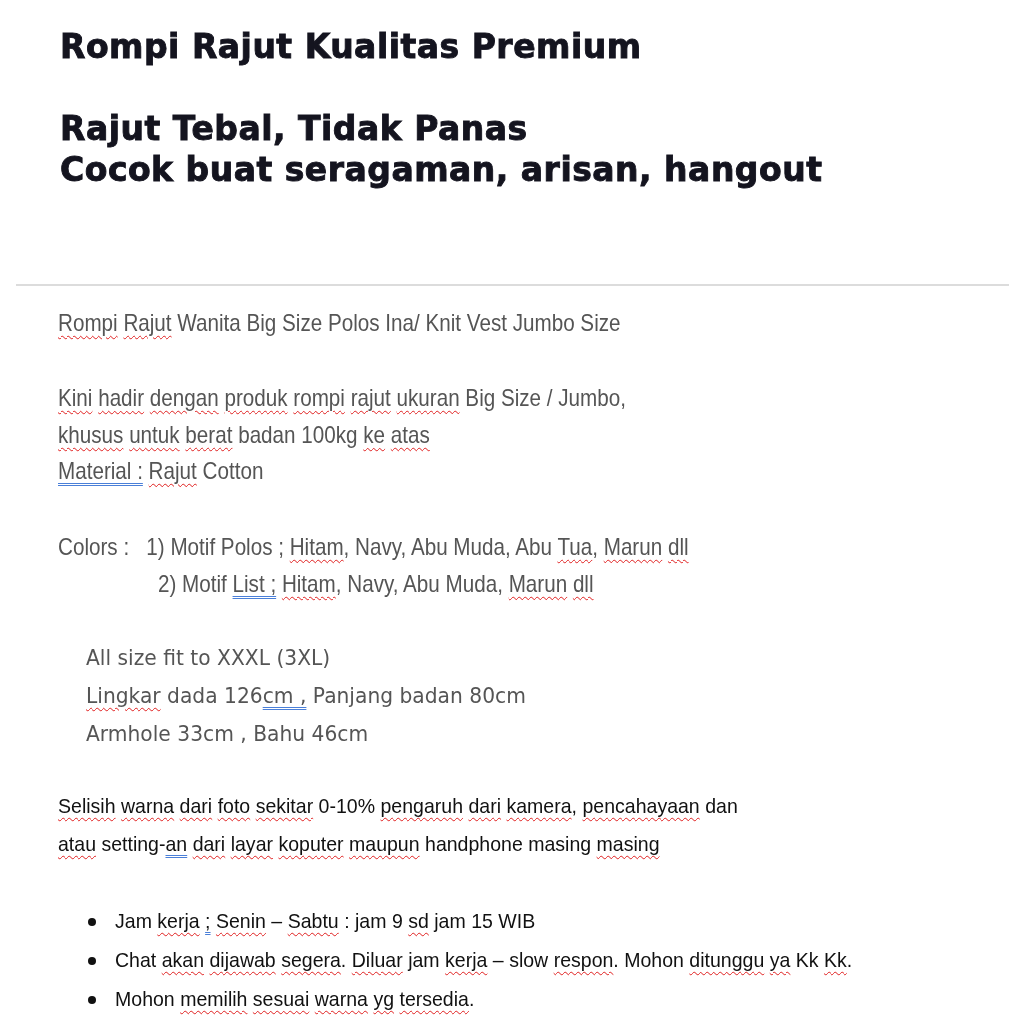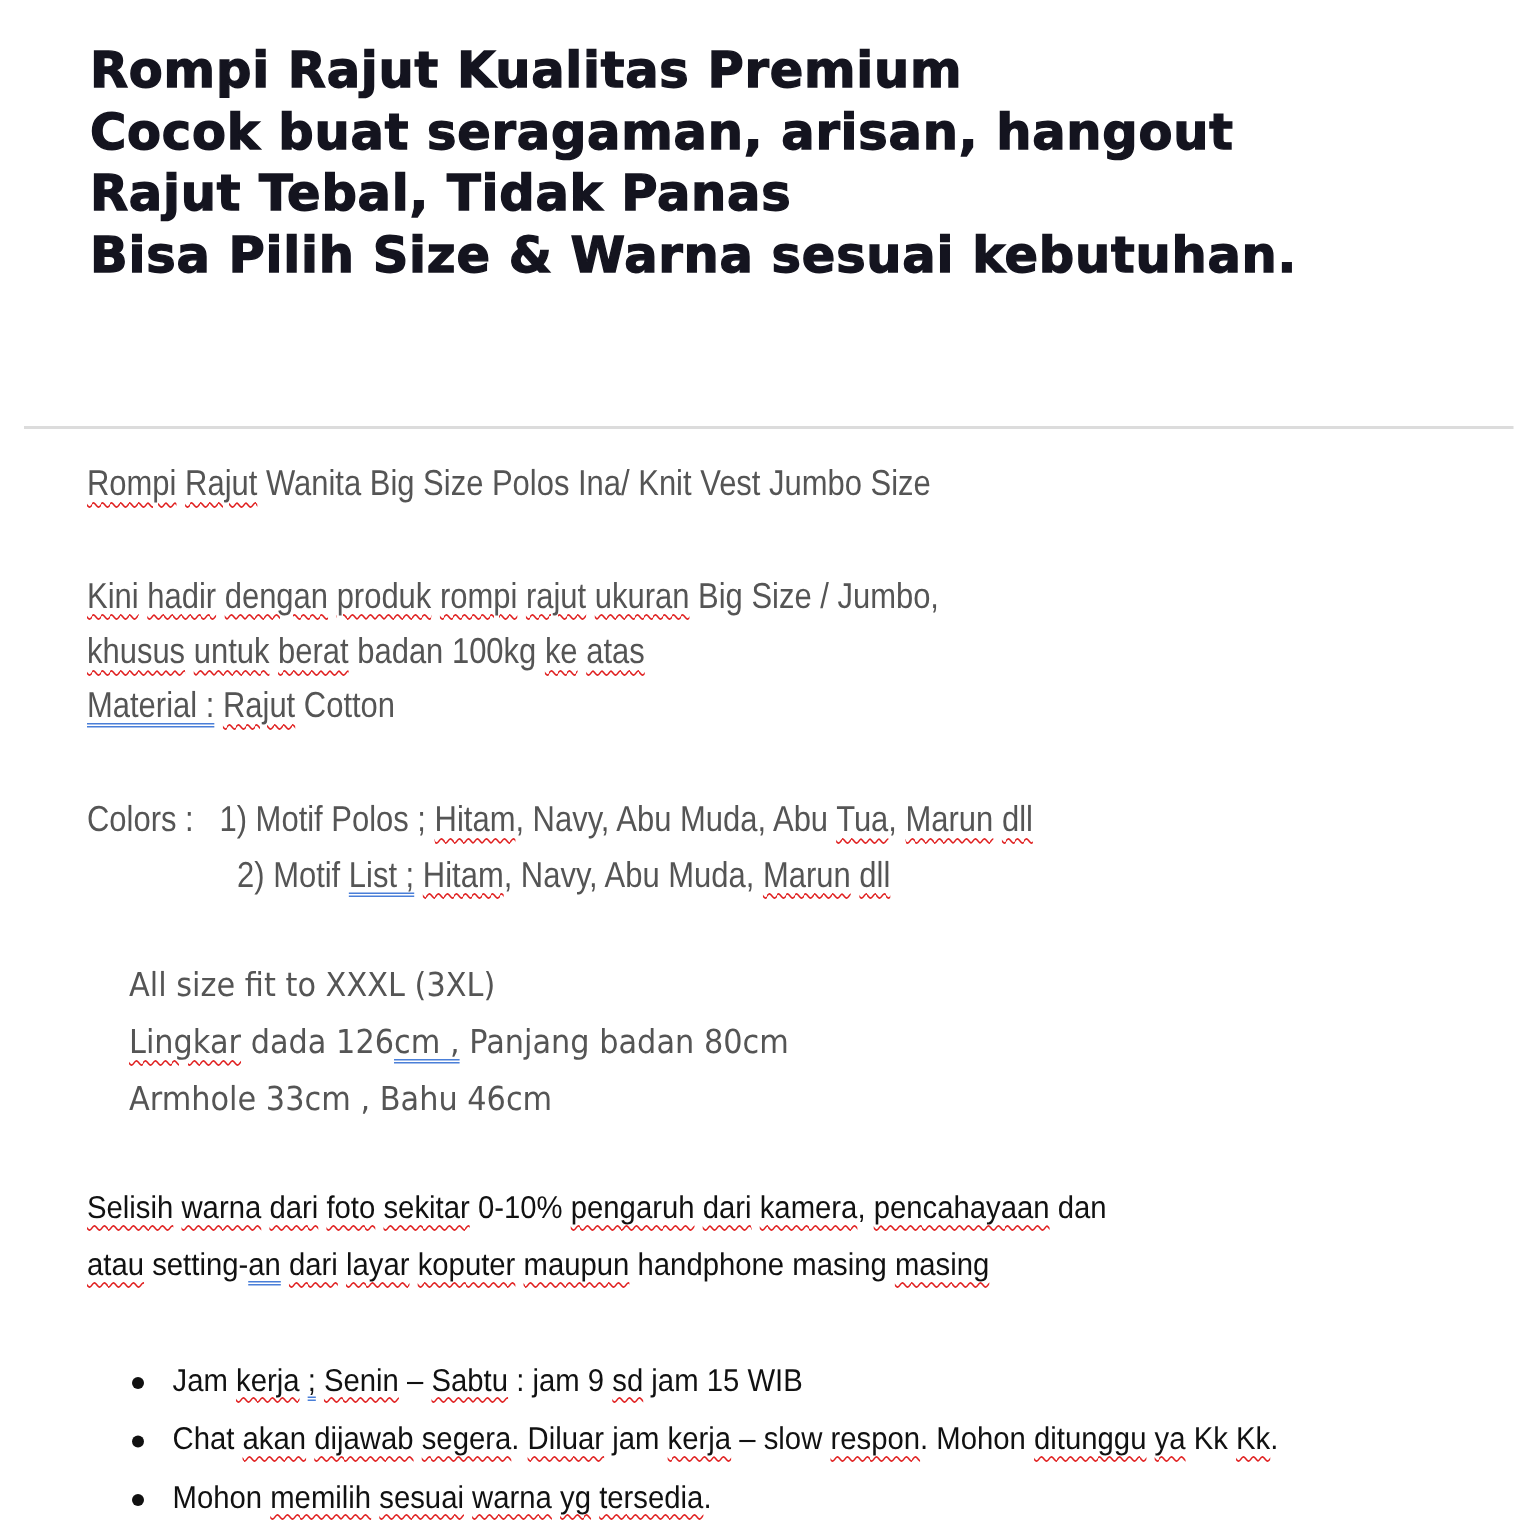--- a/index.html
+++ b/index.html
@@ -24,21 +24,21 @@
       letter-spacing: 0.5px;
     }
     .heading-line {
       font-size: 33px;
       line-height: 41px;
       white-space: nowrap;
       transform-origin: left center;
       font-weight: 900;
       -webkit-text-stroke: 0.9px #14141f;
     }
-    .heading-title { }
+    .heading-title { margin-bottom: 41px; }
     .separator {
       position: absolute;
       left: 16px;
       top: 284px;
       width: 993px;
       height: 2px;
       background: #dcdcdc;
     }
     .doc {
       position: absolute;
@@ -111,23 +111,22 @@
       top: 0;
       transform: scaleX(0.93);
       transform-origin: left top;
     }
   </style>
 </head>
 <body>
 
 <div class="heading-block">
   <div class="heading-line heading-title">Rompi Rajut Kualitas Premium</div>
+  <div class="heading-line">Rajut Tebal, Tidak Panas</div>
   <div class="heading-line">Cocok buat seragaman, arisan, hangout</div>
-  <div class="heading-line">Rajut Tebal, Tidak Panas</div>
-  <div class="heading-line">Bisa Pilih Size &amp; Warna sesuai kebutuhan.</div>
 </div>
 
 <div class="separator"></div>
 
 <div class="doc">
 
   <div class="cond" style="left:0; top:308px;">
     <span class="sp">Rompi</span><span> </span><span class="sp">Rajut</span><span> Wanita Big Size Polos Ina/ Knit Vest Jumbo Size</span>
   </div>
 

